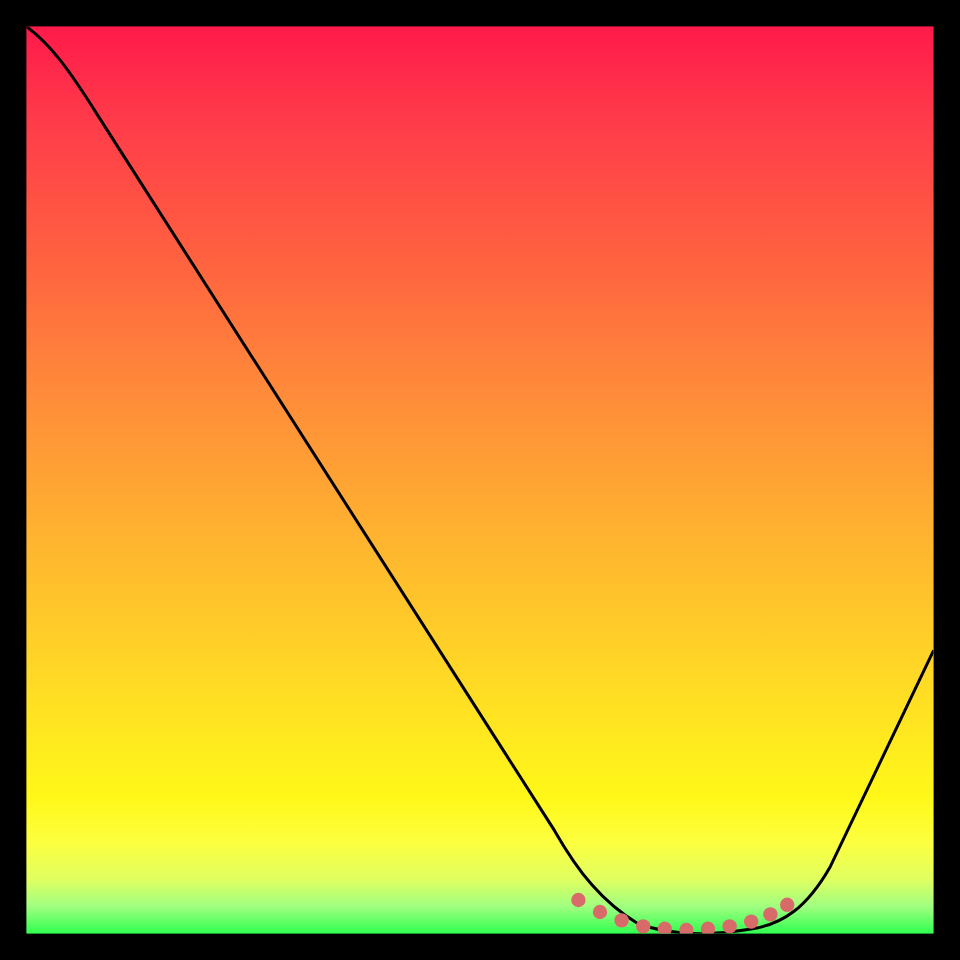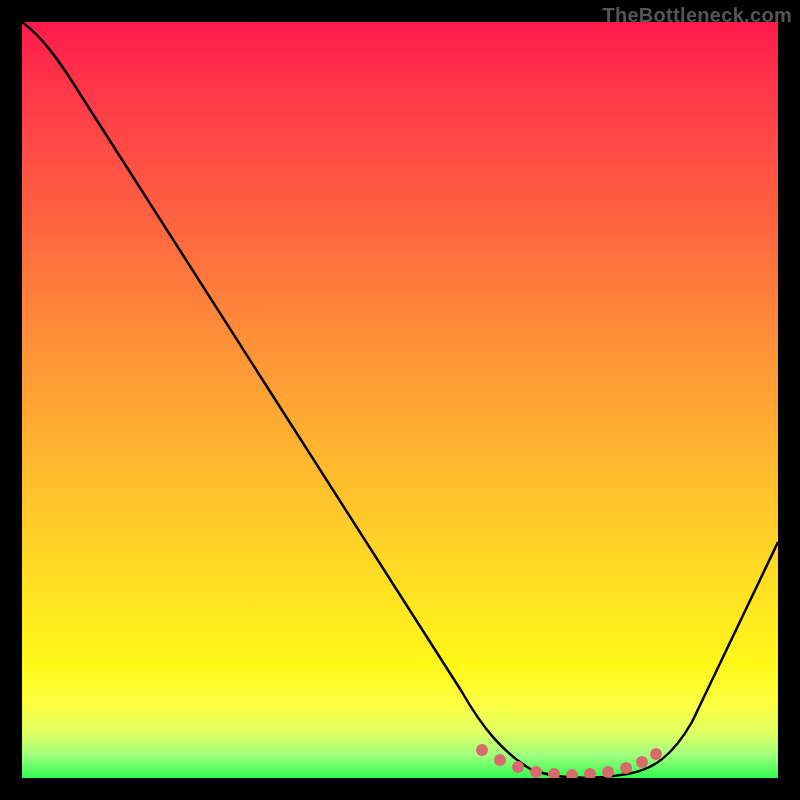--- a/index.html
+++ b/index.html
@@ -59,21 +59,20 @@
     left: 0;
     top: 0;
     width: 100%;
     height: 100%;
   }
 </style>
 </head>
 <body>
 
 <div class="container">
-  <div class="watermark">TheBottleneck.com</div>
   <div class="plot-area">
     <div class="gradient-bg"></div>
     <svg class="curve" viewBox="0 0 756 756" preserveAspectRatio="none">
       <path d="M 0 0
                C 20 15, 35 35, 60 75
                L 440 670
                C 460 705, 480 730, 510 748
                C 540 758, 570 758, 605 752
                C 630 748, 650 735, 670 700
                L 756 520" stroke="#000" stroke-width="2.5" fill="none"></path>

